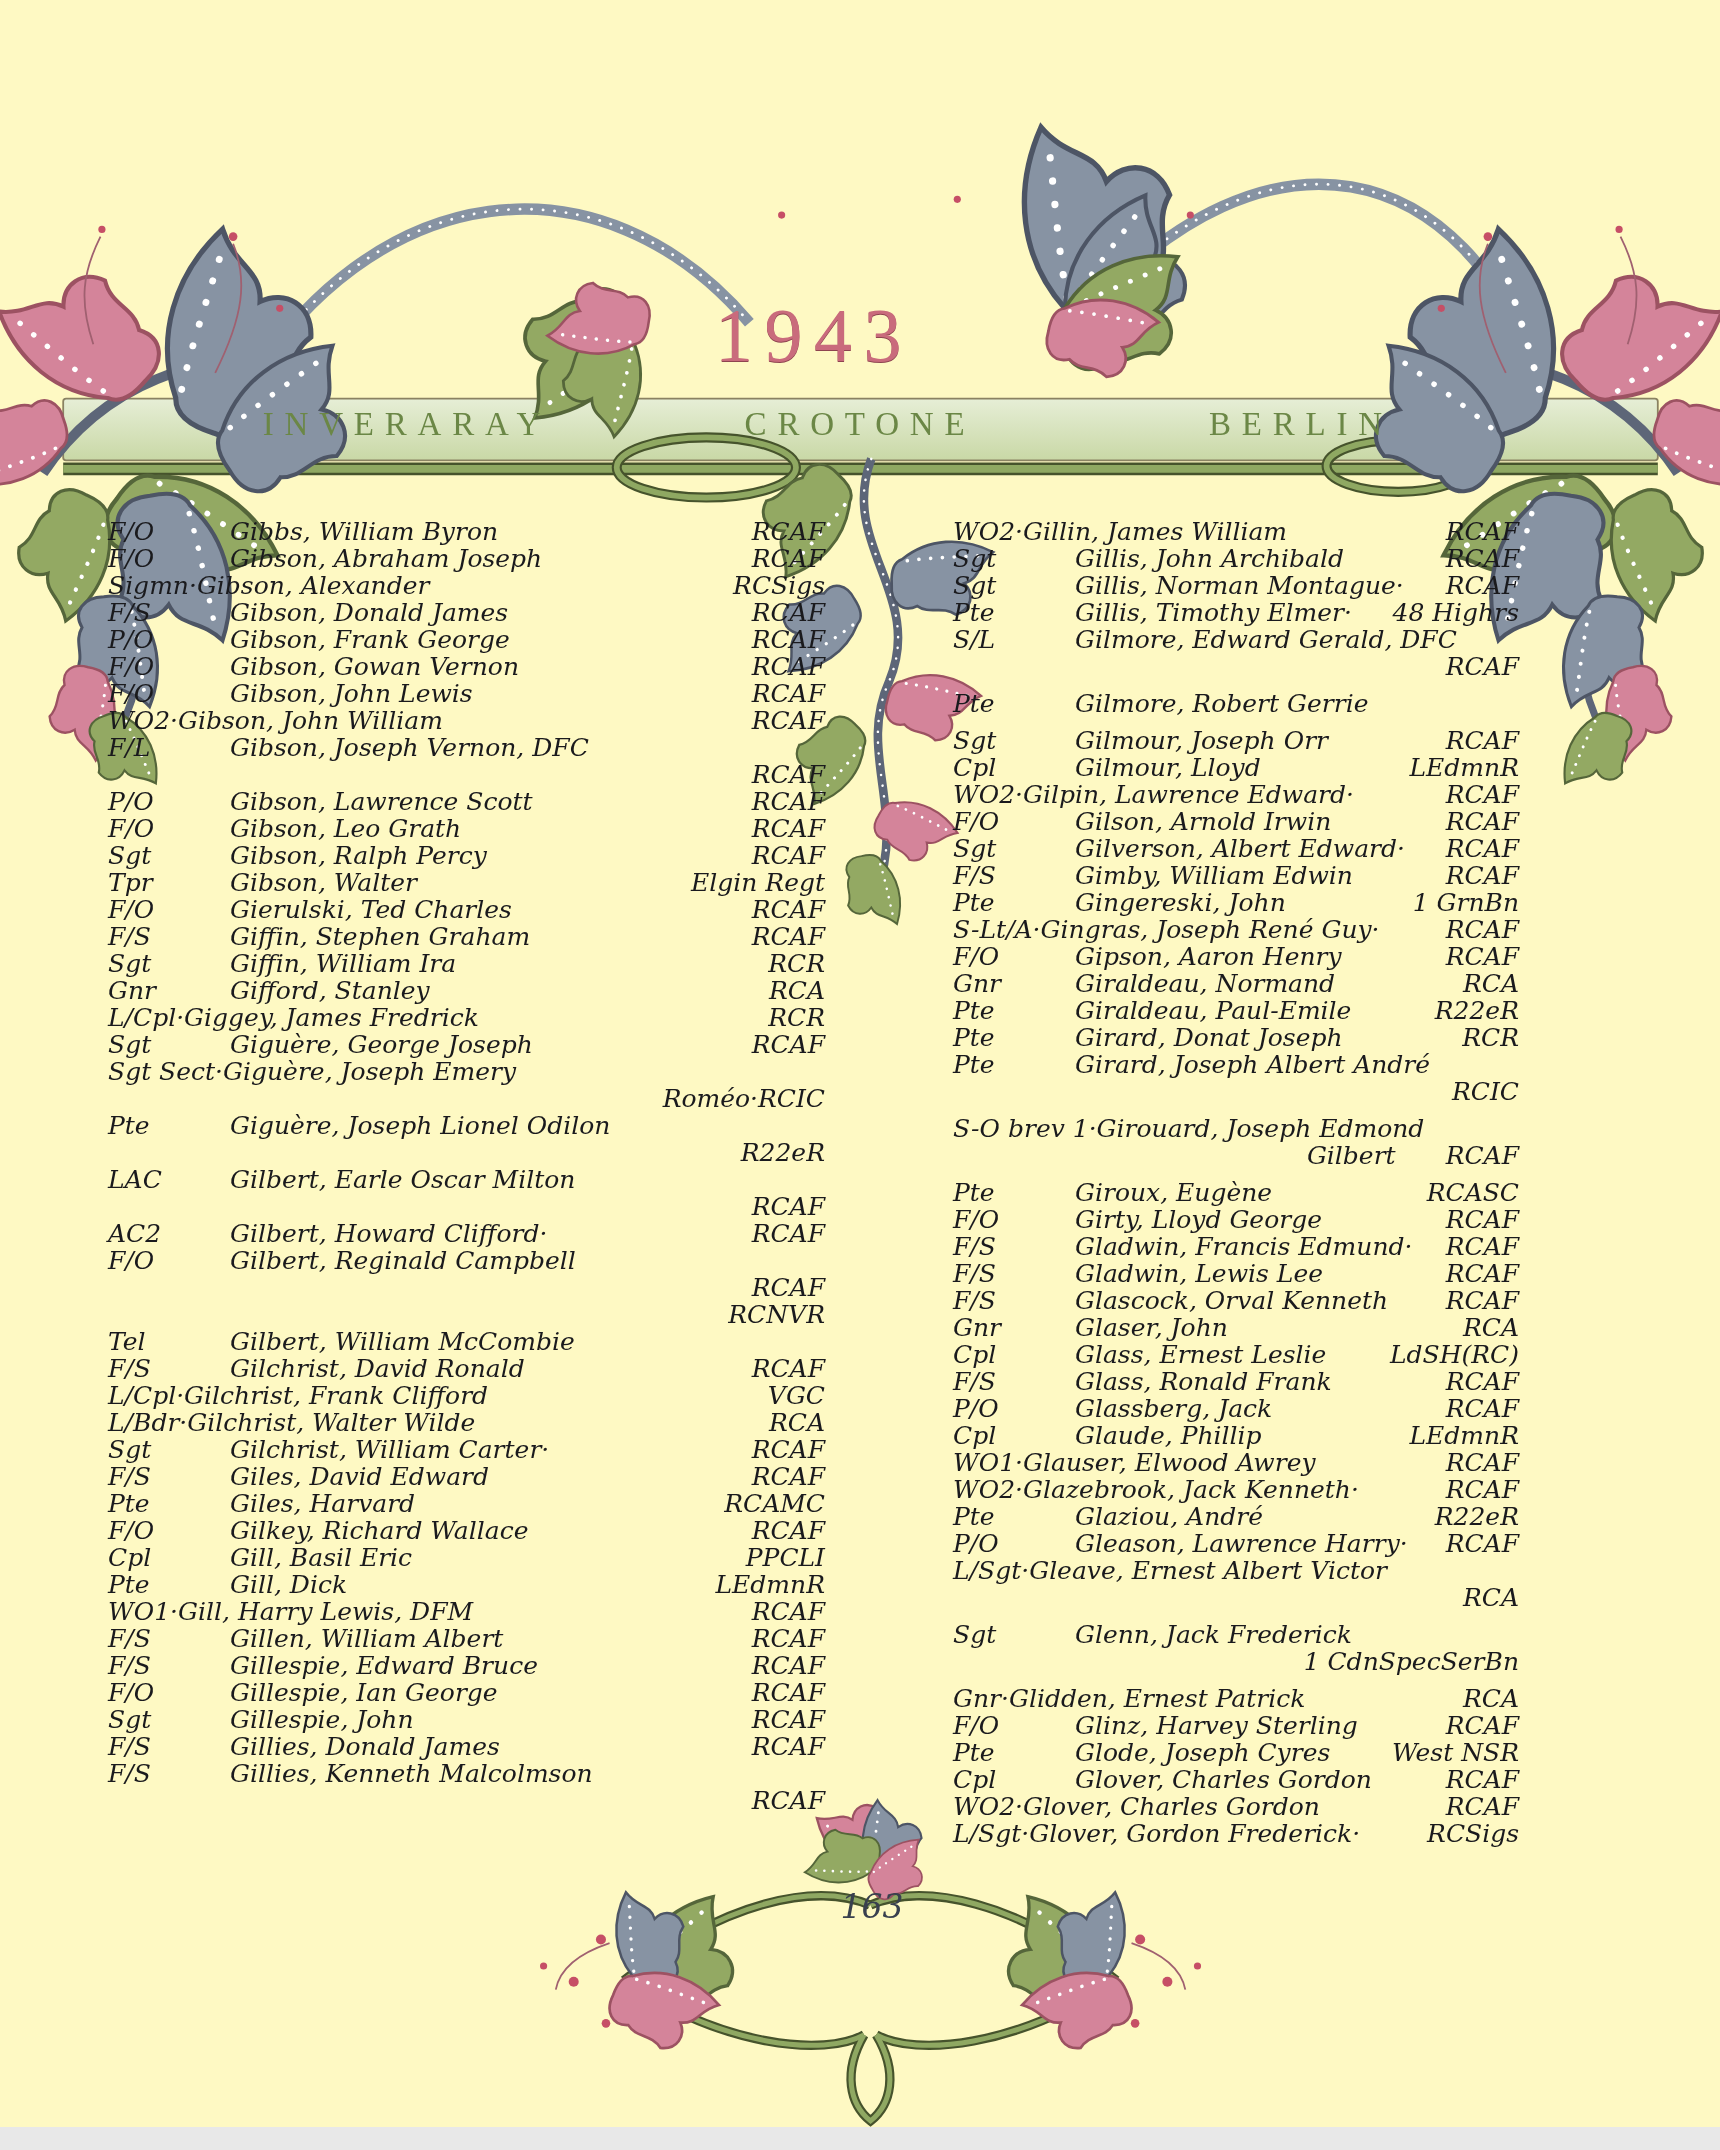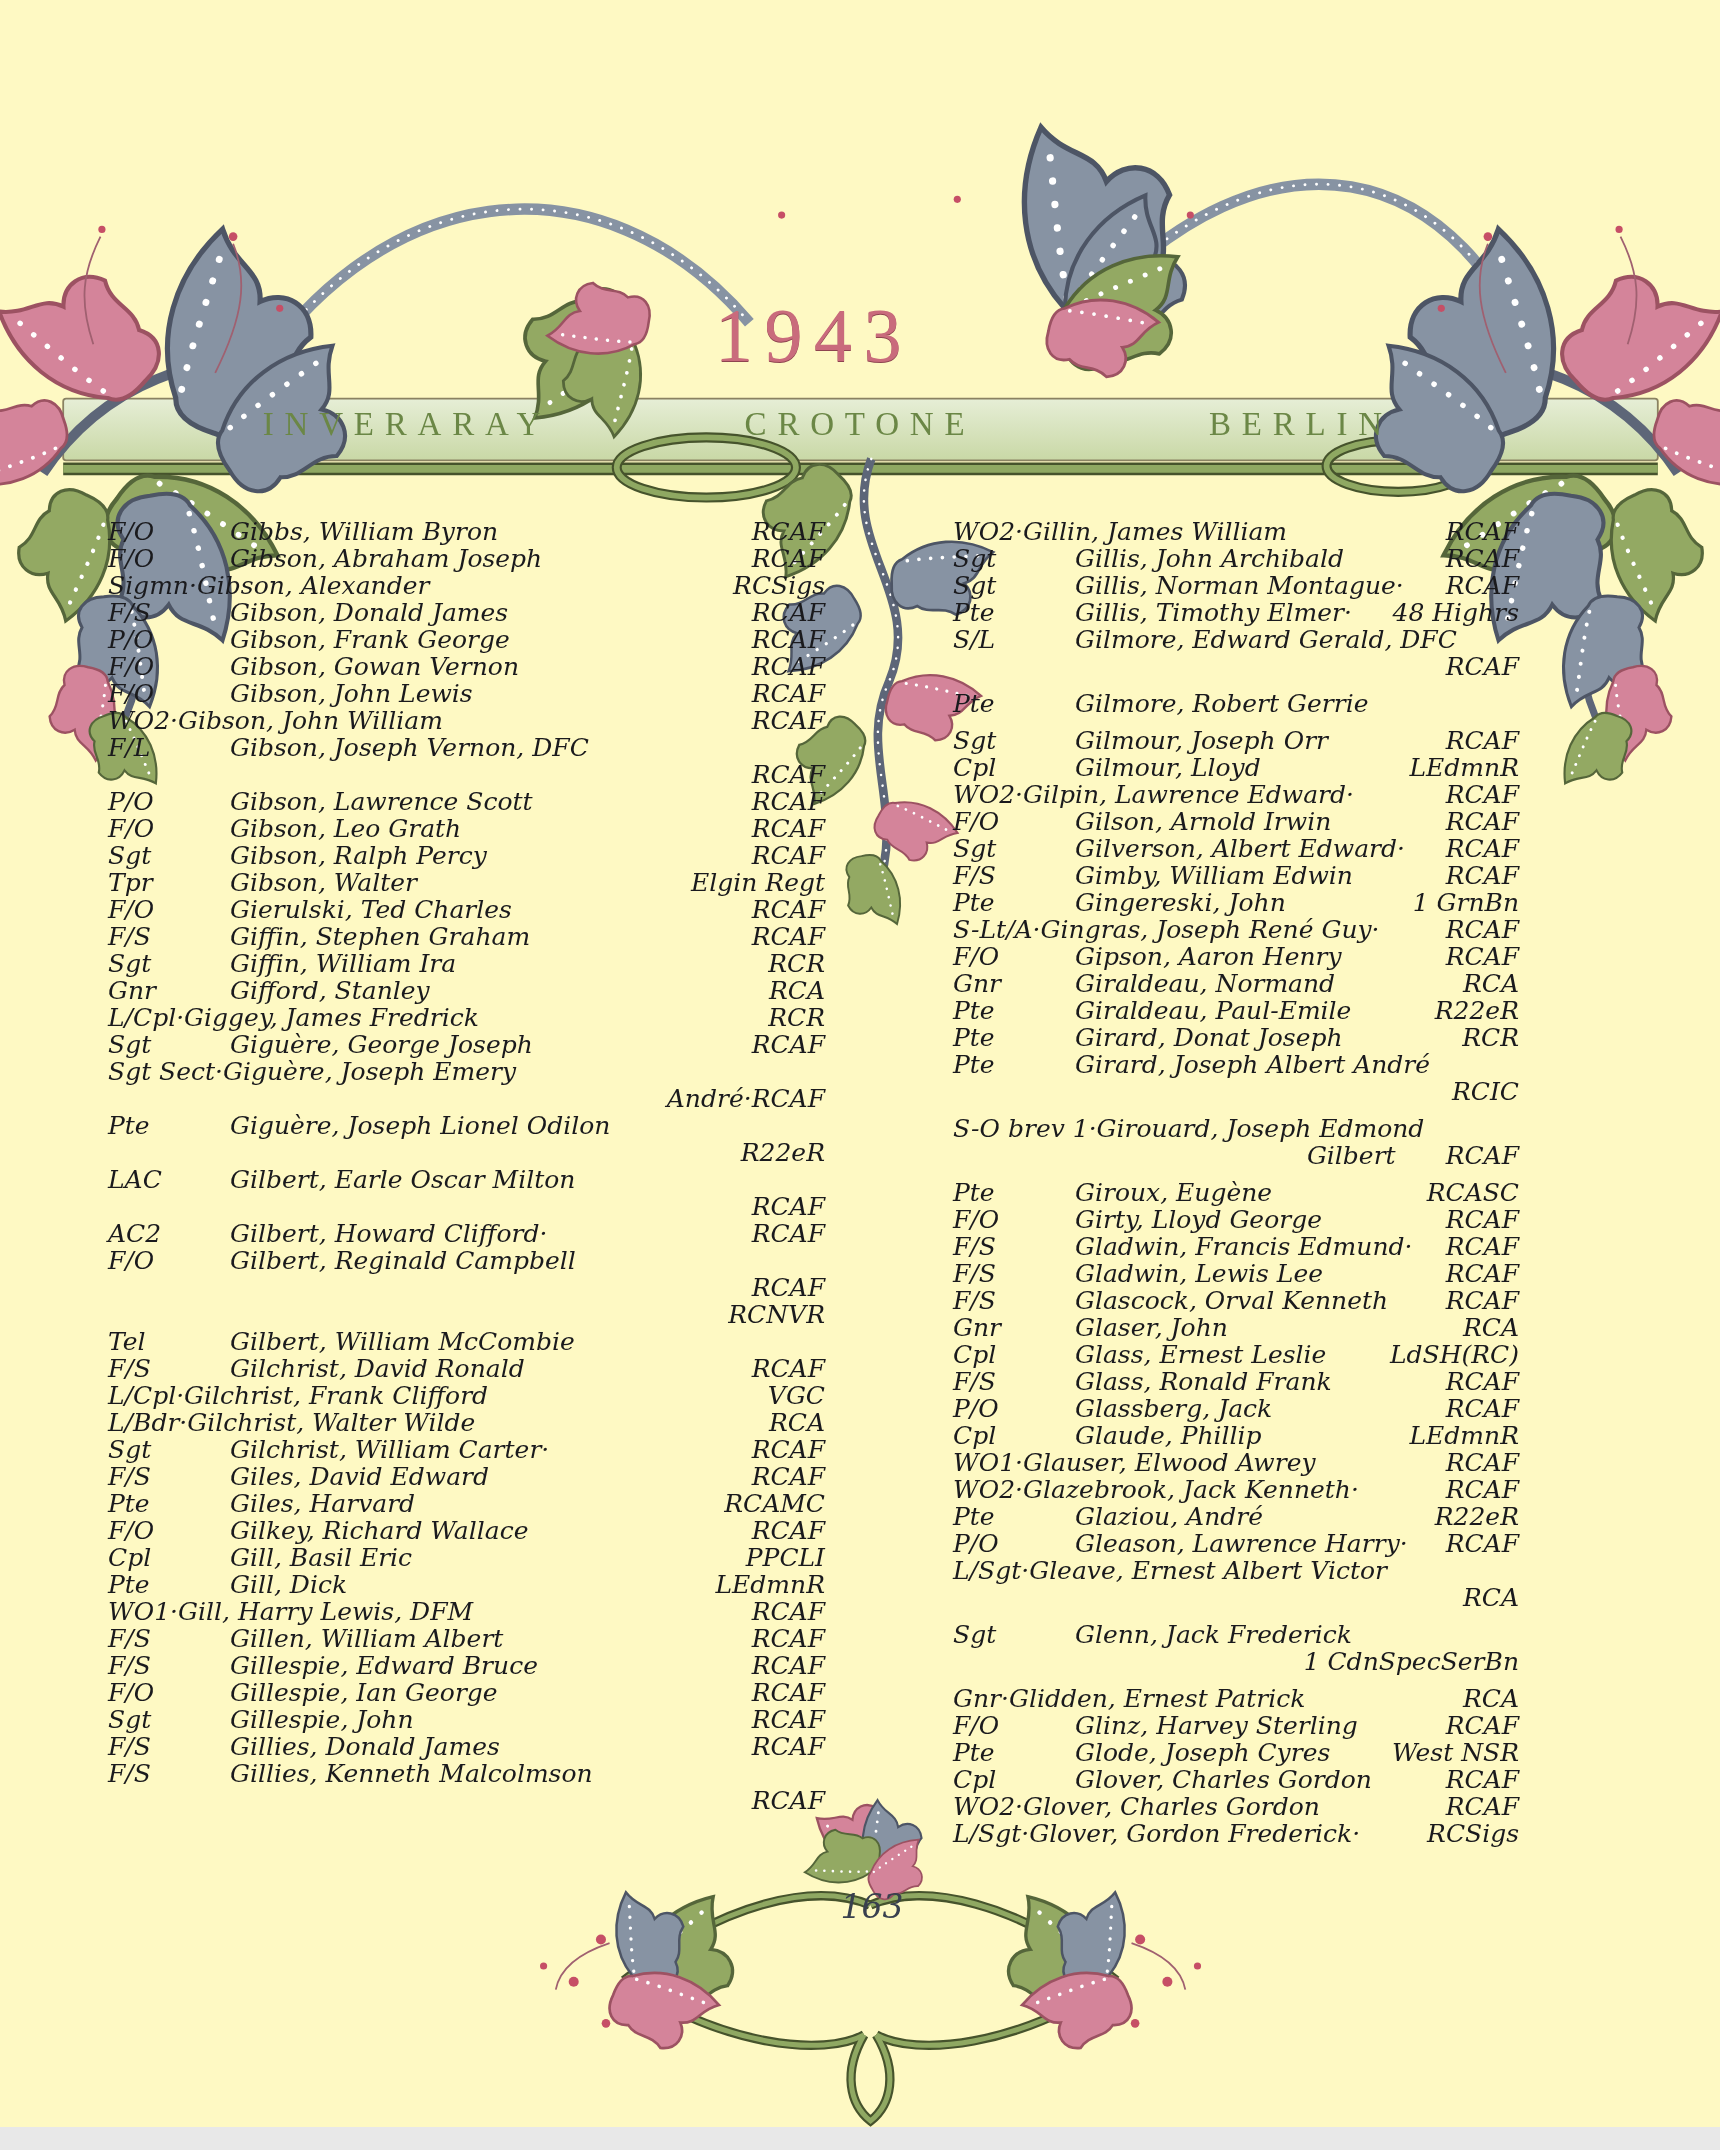--- a/index.html
+++ b/index.html
@@ -324,21 +324,21 @@
         <span class="fill"></span>
         <span class="regiment">RCAF</span>
       </div>
       <div class="row">
         <span class="rank tight">Sgt Sect·</span>
         <span class="name">Giguère, Joseph Emery</span>
         <span class="fill"></span>
         <span class="regiment"></span>
       </div>
       <div class="row cont">
-        <span class="regiment">André·RCAF</span>
+        <span class="regiment">Roméo·RCIC</span>
       </div>
       <div class="row">
         <span class="rank">Pte</span>
         <span class="name">Giguère, Joseph Lionel Odilon</span>
         <span class="fill"></span>
         <span class="regiment"></span>
       </div>
       <div class="row cont">
         <span class="regiment">R22eR</span>
       </div>

